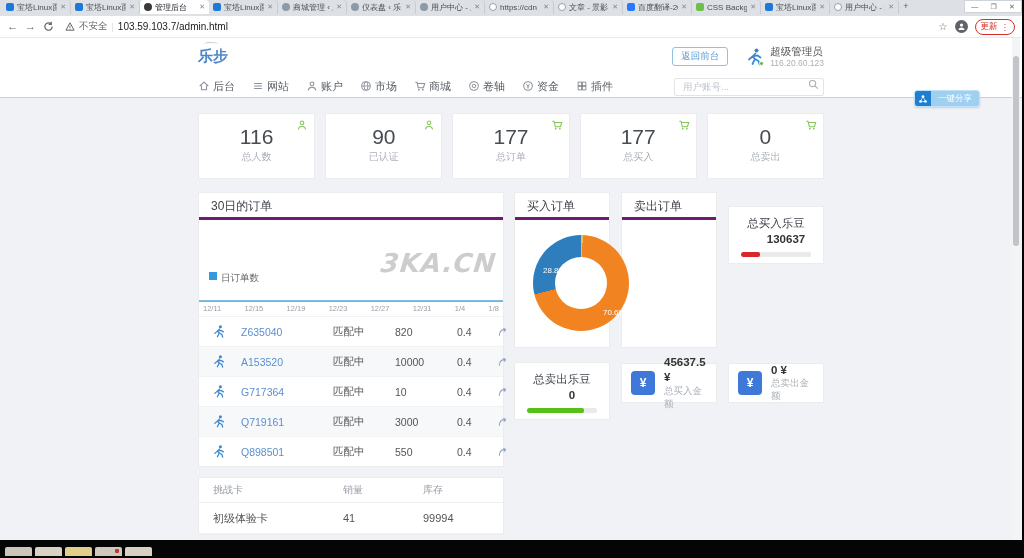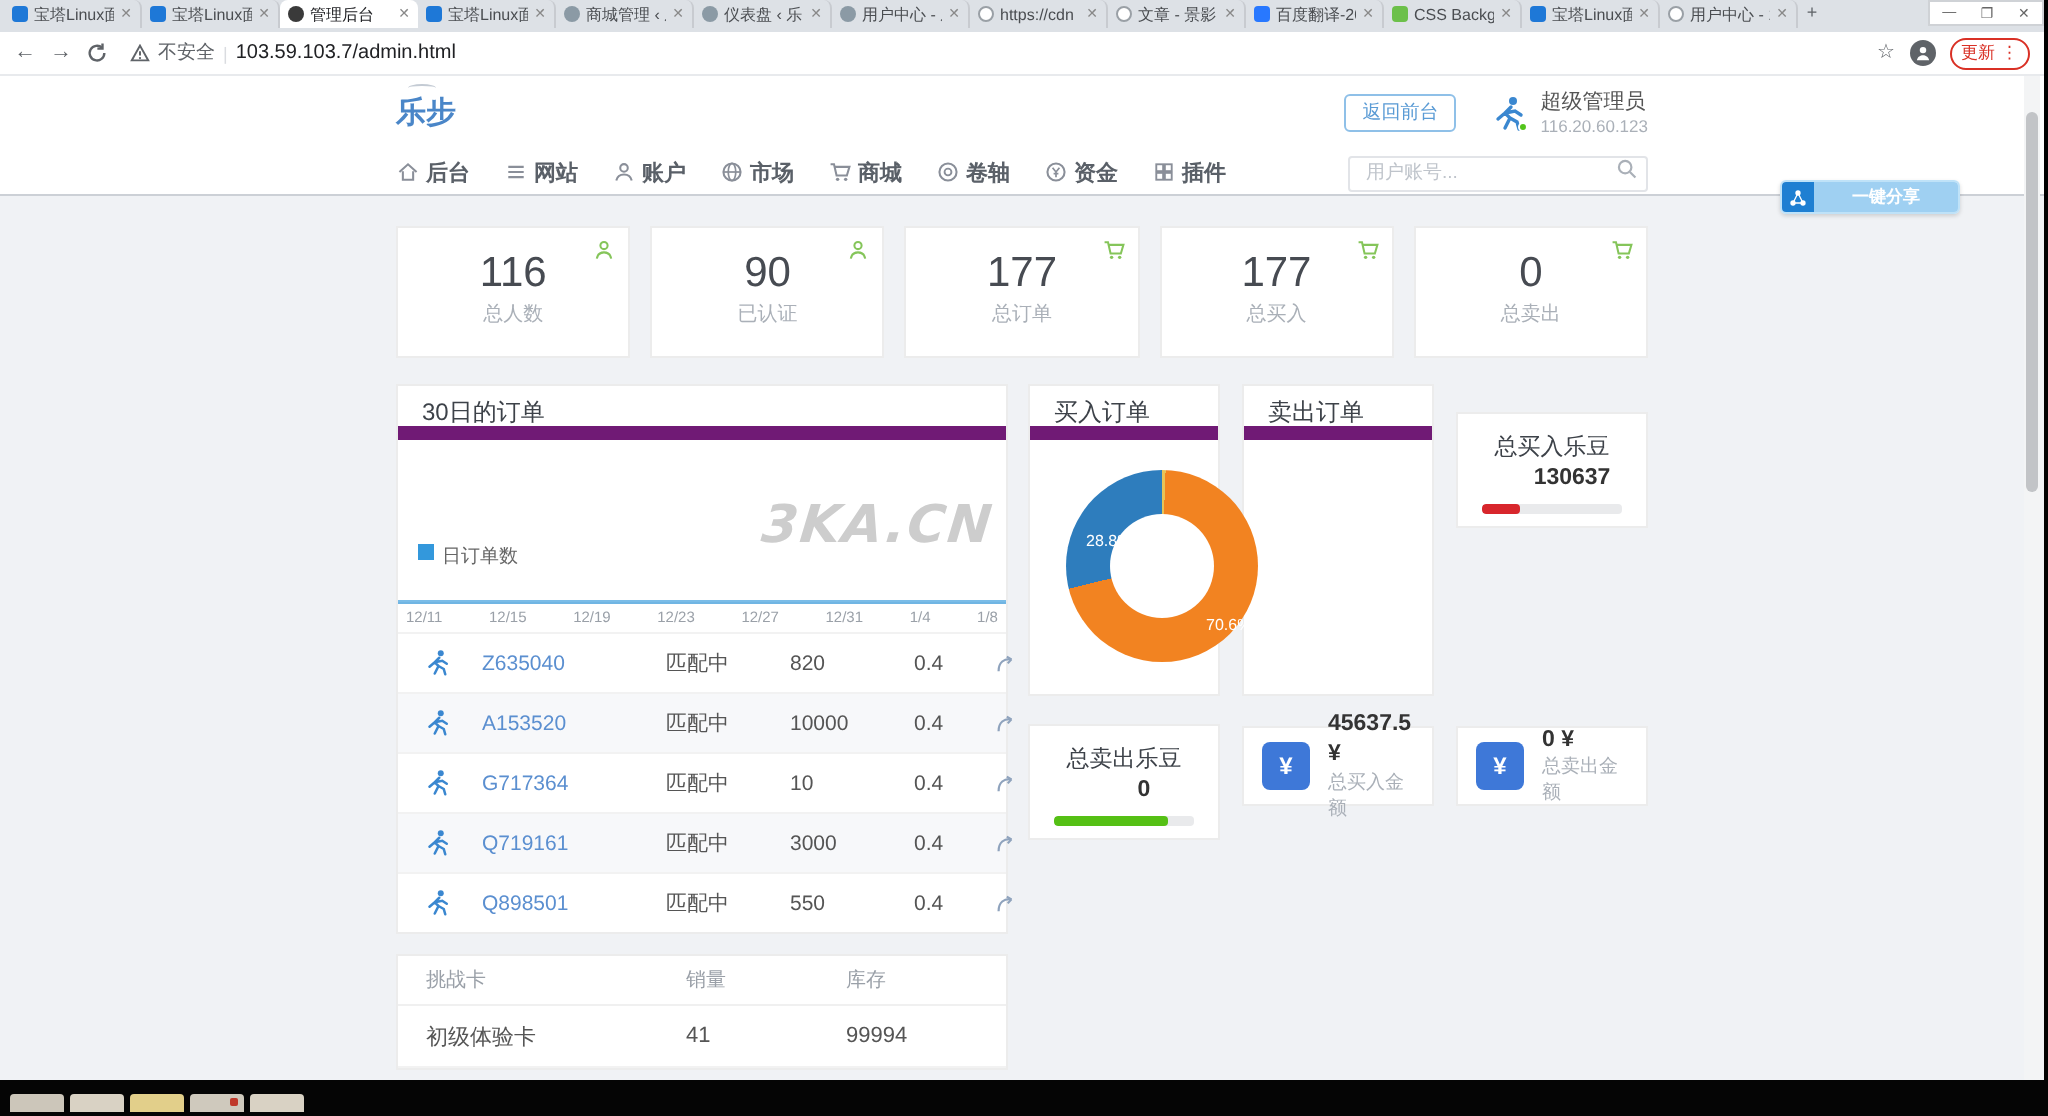--- a/index.html
+++ b/index.html
@@ -48,44 +48,44 @@
     border-top:1px solid #c4cbd4; border-radius:50%; }
   .hdr-right { margin-left:auto; display:flex; align-items:center; gap:16px; }
   .back-btn { font-size:9.5px; color:#5a9bd5; border:1px solid #8fc0e8; background:#fff; border-radius:3px; padding:2px 8px; }
   .admin { display:flex; align-items:center; gap:6px; }
   .admin-avatar { position:relative; width:20px; height:20px; }
   .online-dot { position:absolute; right:0; bottom:1px; width:5px; height:5px; background:#52c41a; border-radius:50%; border:1px solid #fff; }
   .admin-name { font-size:10.5px; color:#555; line-height:1.25; }
   .admin-ip { font-size:8.5px; color:#aab0b8; }
   .nav-row { background:#fff; border-bottom:1px solid #ccd0d6; }
   .nav-row .wrap { height:22px; display:flex; align-items:center; gap:17px; }
-  .nav-item { display:flex; align-items:center; gap:3px; font-size:11px; color:#5a6068;font-weight:bold; }
+  .nav-item { display:flex; align-items:center; gap:3px; font-size:11px; color:#5a6068; }
   .search-wrap { margin-left:auto; position:relative; }
   .search-input { width:150px; height:18px; border:1px solid #e2e4e8; border-radius:2px;
     font-size:9.5px; padding:0 20px 0 8px; color:#555; outline:none; }
   .search-input::placeholder { color:#bfc4cb; }
   .search-icon { position:absolute; right:5px; top:3px; }
 
   .float-widget { position:absolute; top:52px; right:42px; display:flex; z-index:20;
     border:1px solid #bfe2f8; border-radius:3px; overflow:hidden; box-shadow:0 1px 2px rgba(0,0,0,.15); }
   .fw-icon { width:16px; height:15px; background:#1e7fd2; display:flex; align-items:center; justify-content:center; }
-  .fw-label { background:#9fd0f2; color:#fff; font-size:8.5px; line-height:15px; padding:0 19px;font-weight:bold; }
+  .fw-label { background:#9fd0f2; color:#fff; font-size:8.5px; line-height:15px; padding:0 7px; }
 
   .content { padding-top:15px; }
   .stats { display:flex; gap:10px; }
   .stat-card { flex:1; height:66px; background:#fff; position:relative; border:1px solid #ececec; }
   .stat-ico { position:absolute; top:5px; right:6px; }
   .stat-value { margin-top:11px; text-align:center; font-size:21px; color:#474b52; }
   .stat-label { text-align:center; font-size:10px; color:#aab0b8; margin-top:1px; }
 
   .main { display:flex; gap:10px; margin-top:13px; align-items:flex-start; }
   .col-left { width:306px; flex:none; }
   .col-right { flex:1; display:grid; grid-template-columns:1fr 1fr 1fr; column-gap:11px; row-gap:0; }
   .card { background:#fff; border:1px solid #ececec; }
-  .card-title { height:27px; line-height:27px; padding:0 12px; font-size:12px; color:#3d4249; border-bottom:7px solid #701a75; }
+  .card-title { height:27px; line-height:27px; padding:0 12px; font-size:12px; color:#3d4249; border-bottom:3px solid #701a75; }
 
   
   .chart-area { position:relative; height:82px; padding:8px 10px 0; border-bottom:1px solid #bcd0e2; }
   .legend { display:flex; gap:4px; font-size:9.5px; color:#666;margin-top:44px; }
   .legend-swatch { width:8px; height:8px; background:#3398dc; }
   .watermark { position:absolute; right:6px; top:28px; font-family:"DejaVu Sans",sans-serif;
     font-weight:bold; font-style:italic; font-size:26px; color:#cdcdcd; letter-spacing:1px; transform:skewX(-6deg); }
   .flatline { position:absolute; left:0; right:0; bottom:-1px; height:2px; background:#63b0e3; opacity:.85; }
   .ticks { display:flex; justify-content:space-between; padding:2px 4px 3px; font-size:7.5px; color:#9aa0a8; }
 

